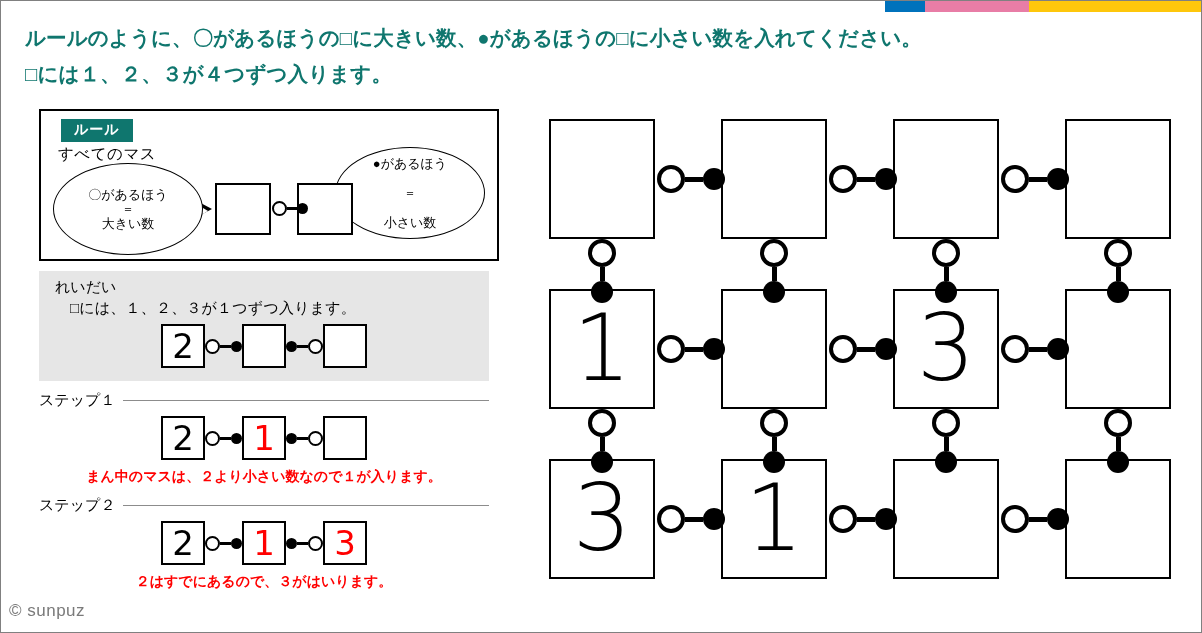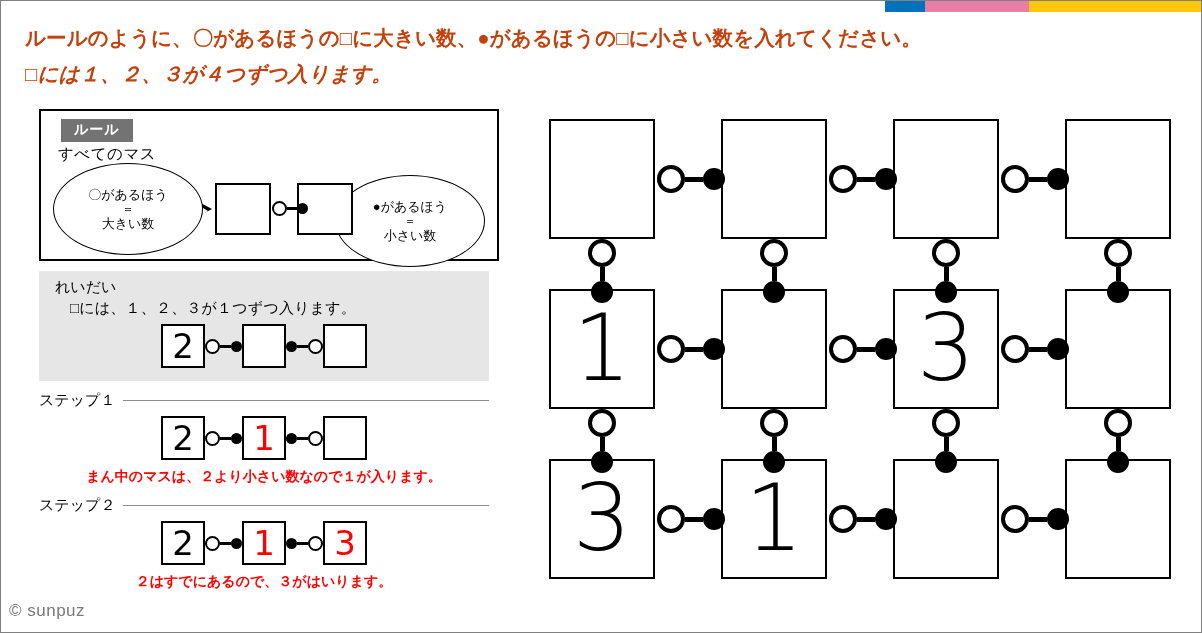--- a/index.html
+++ b/index.html
@@ -24,60 +24,60 @@
   .seg-blue   { flex: 0 0 40px;  }
   .seg-pink   { flex: 0 0 104px; }
   .seg-yellow { flex: 1 1 auto;  }
 
   
   .header { position: absolute; left: 24px; top: 22px; width: 1160px; }
   .header .line {
     font-weight: bold;
     font-size: 20.5px;
     line-height: 30px;
-    color: #c2410c;
+    color: #0f766e;
     letter-spacing: 0.1px;
     white-space: nowrap;
   }
-  .header .line2 { margin-top: 6px; font-style: italic; }
+  .header .line2 { margin-top: 6px; }
 
   
   .left-col { position: absolute; left: 38px; top: 108px; width: 460px; }
 
   
   .rule-box {
     position: relative;
     width: 460px; height: 152px;
     border: 2.5px solid #000000;
     background: #ffffff;
   }
   .rule-tag {
     position: absolute; left: 20px; top: 8px;
-    background: #737373; color: #ffffff;
+    background: #0f766e; color: #ffffff;
     font-weight: bold; font-size: 14px;
     padding: 2px 13px 3px 13px;
     letter-spacing: 1px;
   }
   .rule-sub {
     position: absolute; left: 17px; top: 33px;
     font-size: 15.5px; color: #000000; letter-spacing: 0.5px;
   }
   .bubble {
     position: absolute;
     border: 1.6px solid #000000;
     border-radius: 50%;
     background: #ffffff;
     text-align: center;
     font-size: 13px;
     line-height: 16px;
     display: flex; flex-direction: column;
     align-items: center; justify-content: center;
   }
   .bubble-left  { left: 12px;  top: 52px; width: 150px; height: 92px; }
-  .bubble-right { left: 294px; top: 64px; width: 150px; height: 92px; }
+  .bubble-right { left: 294px; top: 36px; width: 150px; height: 92px; gap: 15px; }
   .bubble .brow { white-space: nowrap; }
   .bubble .eq { font-size: 12px; line-height: 13px; }
   
   .tail {
     position: absolute; width: 0; height: 0;
     border-top: 9px solid transparent;
     border-bottom: 9px solid transparent;
   }
   .tail-l-out { left: 154px; top: 89px; border-left: 17px solid #000000; }
   .tail-l-in  { left: 152px; top: 91px; border-left: 15px solid #ffffff; }

